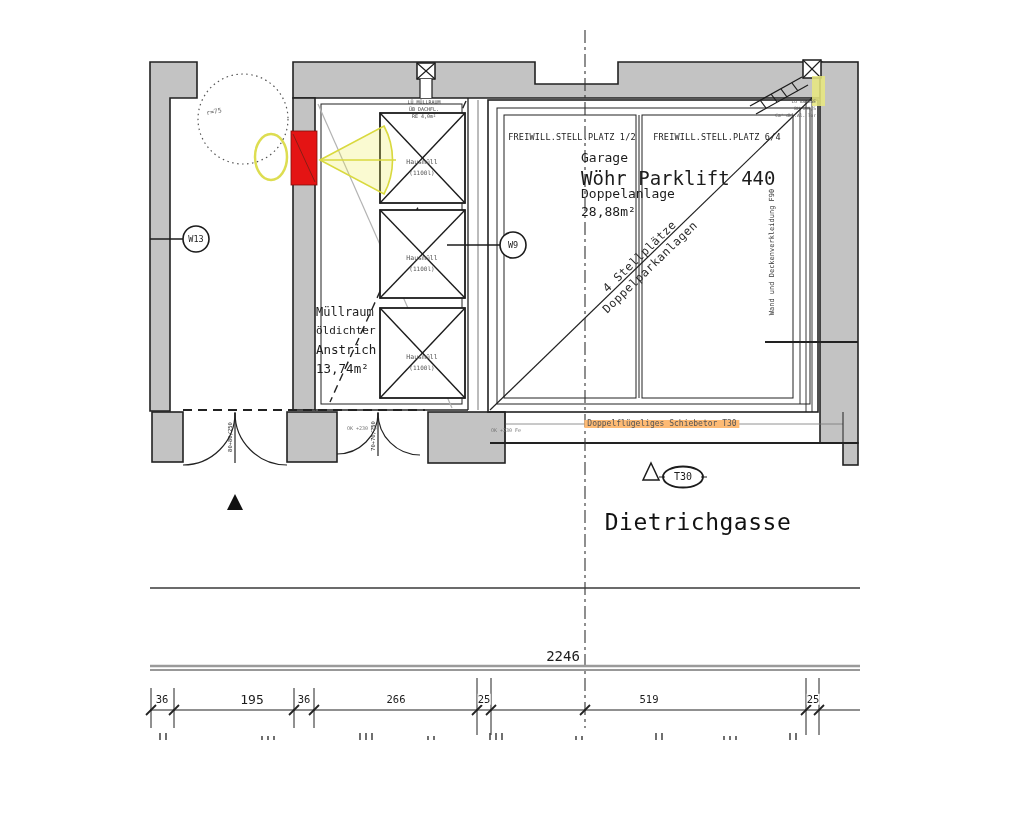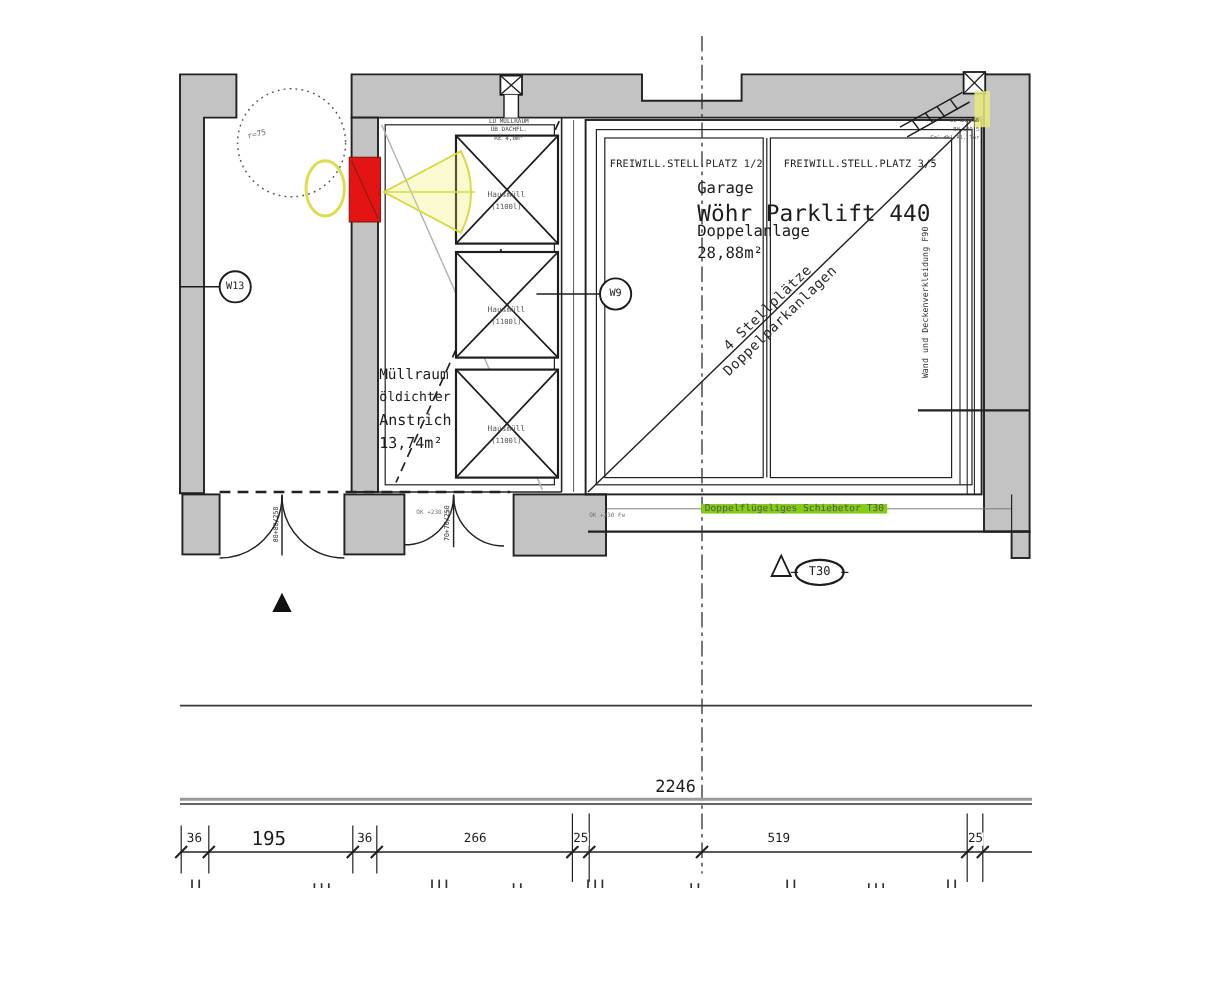--- a/index.html
+++ b/index.html
@@ -7,21 +7,21 @@
   #plan{position:relative;width:1024px;height:835px;background:#fff;overflow:hidden;
         font-family:"DejaVu Sans Mono",monospace}
   #linework{position:absolute;left:0;top:0}
   .t{position:absolute;white-space:nowrap;color:#1c1c1c;
      transform:translate(-50%,-50%);line-height:1}
   .tl{position:absolute;white-space:nowrap;color:#1c1c1c;line-height:1}
   .r90{transform:translate(-50%,-50%) rotate(-90deg)}
   .diagwrap{position:absolute;left:645px;top:262px;transform:translate(-50%,-50%) rotate(-44deg);
             text-align:center;color:#2a2a2a}
   .diagwrap span{display:block;font-size:11.5px;line-height:15px;letter-spacing:.5px}
-  .gatebg{background:#84cc16;padding:0 3px}
+  .gatebg{background:#fdba74;padding:0 3px}
 </style>
 </head>
 <body>
 
 <div id="plan">
 
 <svg id="linework" width="1024" height="835" viewBox="0 0 1024 835">
 
   <g fill="#c3c3c3" stroke="#222222" stroke-width="1.6">
     <path d="M150,62 H197 V98 H170 V411 H150 Z"></path>
@@ -183,37 +183,38 @@
           <line x1="662" y1="733" x2="662" y2="740"></line>
       <line x1="724" y1="736" x2="724" y2="740"></line>
           <line x1="730" y1="736" x2="730" y2="740"></line>
           <line x1="736" y1="736" x2="736" y2="740"></line>
       <line x1="790" y1="733" x2="790" y2="740"></line>
           <line x1="796" y1="733" x2="796" y2="740"></line>
     </g>
   </g>
 </svg>
 
+<span class="t" style="left:698px;top:522px;font-size:23px;letter-spacing:.5px;color:#111">Dietrichgasse</span>
 
 <span class="tl" style="left:316px;top:306px;font-size:12px">Müllraum</span>
 <span class="tl" style="left:316px;top:325px;font-size:11px">öldichter</span>
 <span class="tl" style="left:316px;top:344px;font-size:12.5px">Anstrich</span>
 <span class="tl" style="left:316px;top:363px;font-size:12.5px">13,74m²</span>
 
 <span class="t" style="left:424px;top:102px;font-size:5px;color:#444">LÜ MÜLLRAUM</span>
 <span class="t" style="left:424px;top:109px;font-size:5px;color:#444">ÜB DACHFL.</span>
 <span class="t" style="left:424px;top:116px;font-size:5px;color:#444">RE 4,0m²</span>
 
 <span class="tl" style="left:581px;top:151px;font-size:13px">Garage</span>
 <span class="tl" style="left:581px;top:169px;font-size:19px">Wöhr Parklift 440</span>
 <span class="tl" style="left:581px;top:187px;font-size:13px">Doppelanlage</span>
 <span class="tl" style="left:581px;top:205px;font-size:13px">28,88m²</span>
 
 <span class="t" style="left:572px;top:137px;font-size:8.5px;letter-spacing:.2px">FREIWILL.STELL.PLATZ 1/2</span>
-<span class="t" style="left:717px;top:137px;font-size:8.5px;letter-spacing:.2px">FREIWILL.STELL.PLATZ 3/5</span>
+<span class="t" style="left:717px;top:137px;font-size:8.5px;letter-spacing:.2px">FREIWILL.STELL.PLATZ 6/4</span>
 
 <div class="diagwrap">
   <span>4 Stellplätze</span>
   <span>Doppelparkanlagen</span>
 </div>
 
 <span class="t r90" style="left:772px;top:252px;font-size:7px;color:#333">Wand und Deckenverkleidung F90</span>
 
 <span class="t gatebg" style="left:662px;top:424px;font-size:8px;color:#555">Doppelflügeliges Schiebetor T30</span>
 
@@ -233,20 +234,20 @@
 <span class="t" style="left:683px;top:477px;font-size:10px">T30</span>
 <span class="t" style="left:214px;top:112px;font-size:6.5px;color:#666;transform:translate(-50%,-50%) rotate(-12deg)">r=75</span>
 
 <span class="t r90" style="left:231px;top:437px;font-size:5.5px;color:#222">80+80/250</span>
 <span class="t r90" style="left:374px;top:436px;font-size:5.5px;color:#222">70+70/250</span>
 <span class="t" style="left:362px;top:428px;font-size:5px;color:#777">OK +230 Fe</span>
 <span class="t" style="left:506px;top:430px;font-size:5px;color:#777">OK +230 Fe</span>
 
 <span class="t" style="left:563px;top:656px;font-size:14px">2246</span>
 <span class="t" style="left:162px;top:699px;font-size:10.5px">36</span>
-<span class="t" style="left:224px;top:699px;font-size:16px">195</span>
+<span class="t" style="left:252px;top:699px;font-size:13px">195</span>
 <span class="t" style="left:304px;top:699px;font-size:10.5px">36</span>
 <span class="t" style="left:396px;top:699px;font-size:10.5px">266</span>
 <span class="t" style="left:484px;top:699px;font-size:10.5px;background:#fff">25</span>
 <span class="t" style="left:649px;top:699px;font-size:10.5px">519</span>
 <span class="t" style="left:813px;top:699px;font-size:10.5px;background:#fff">25</span>
 
 </div>
 
 </body></html>

